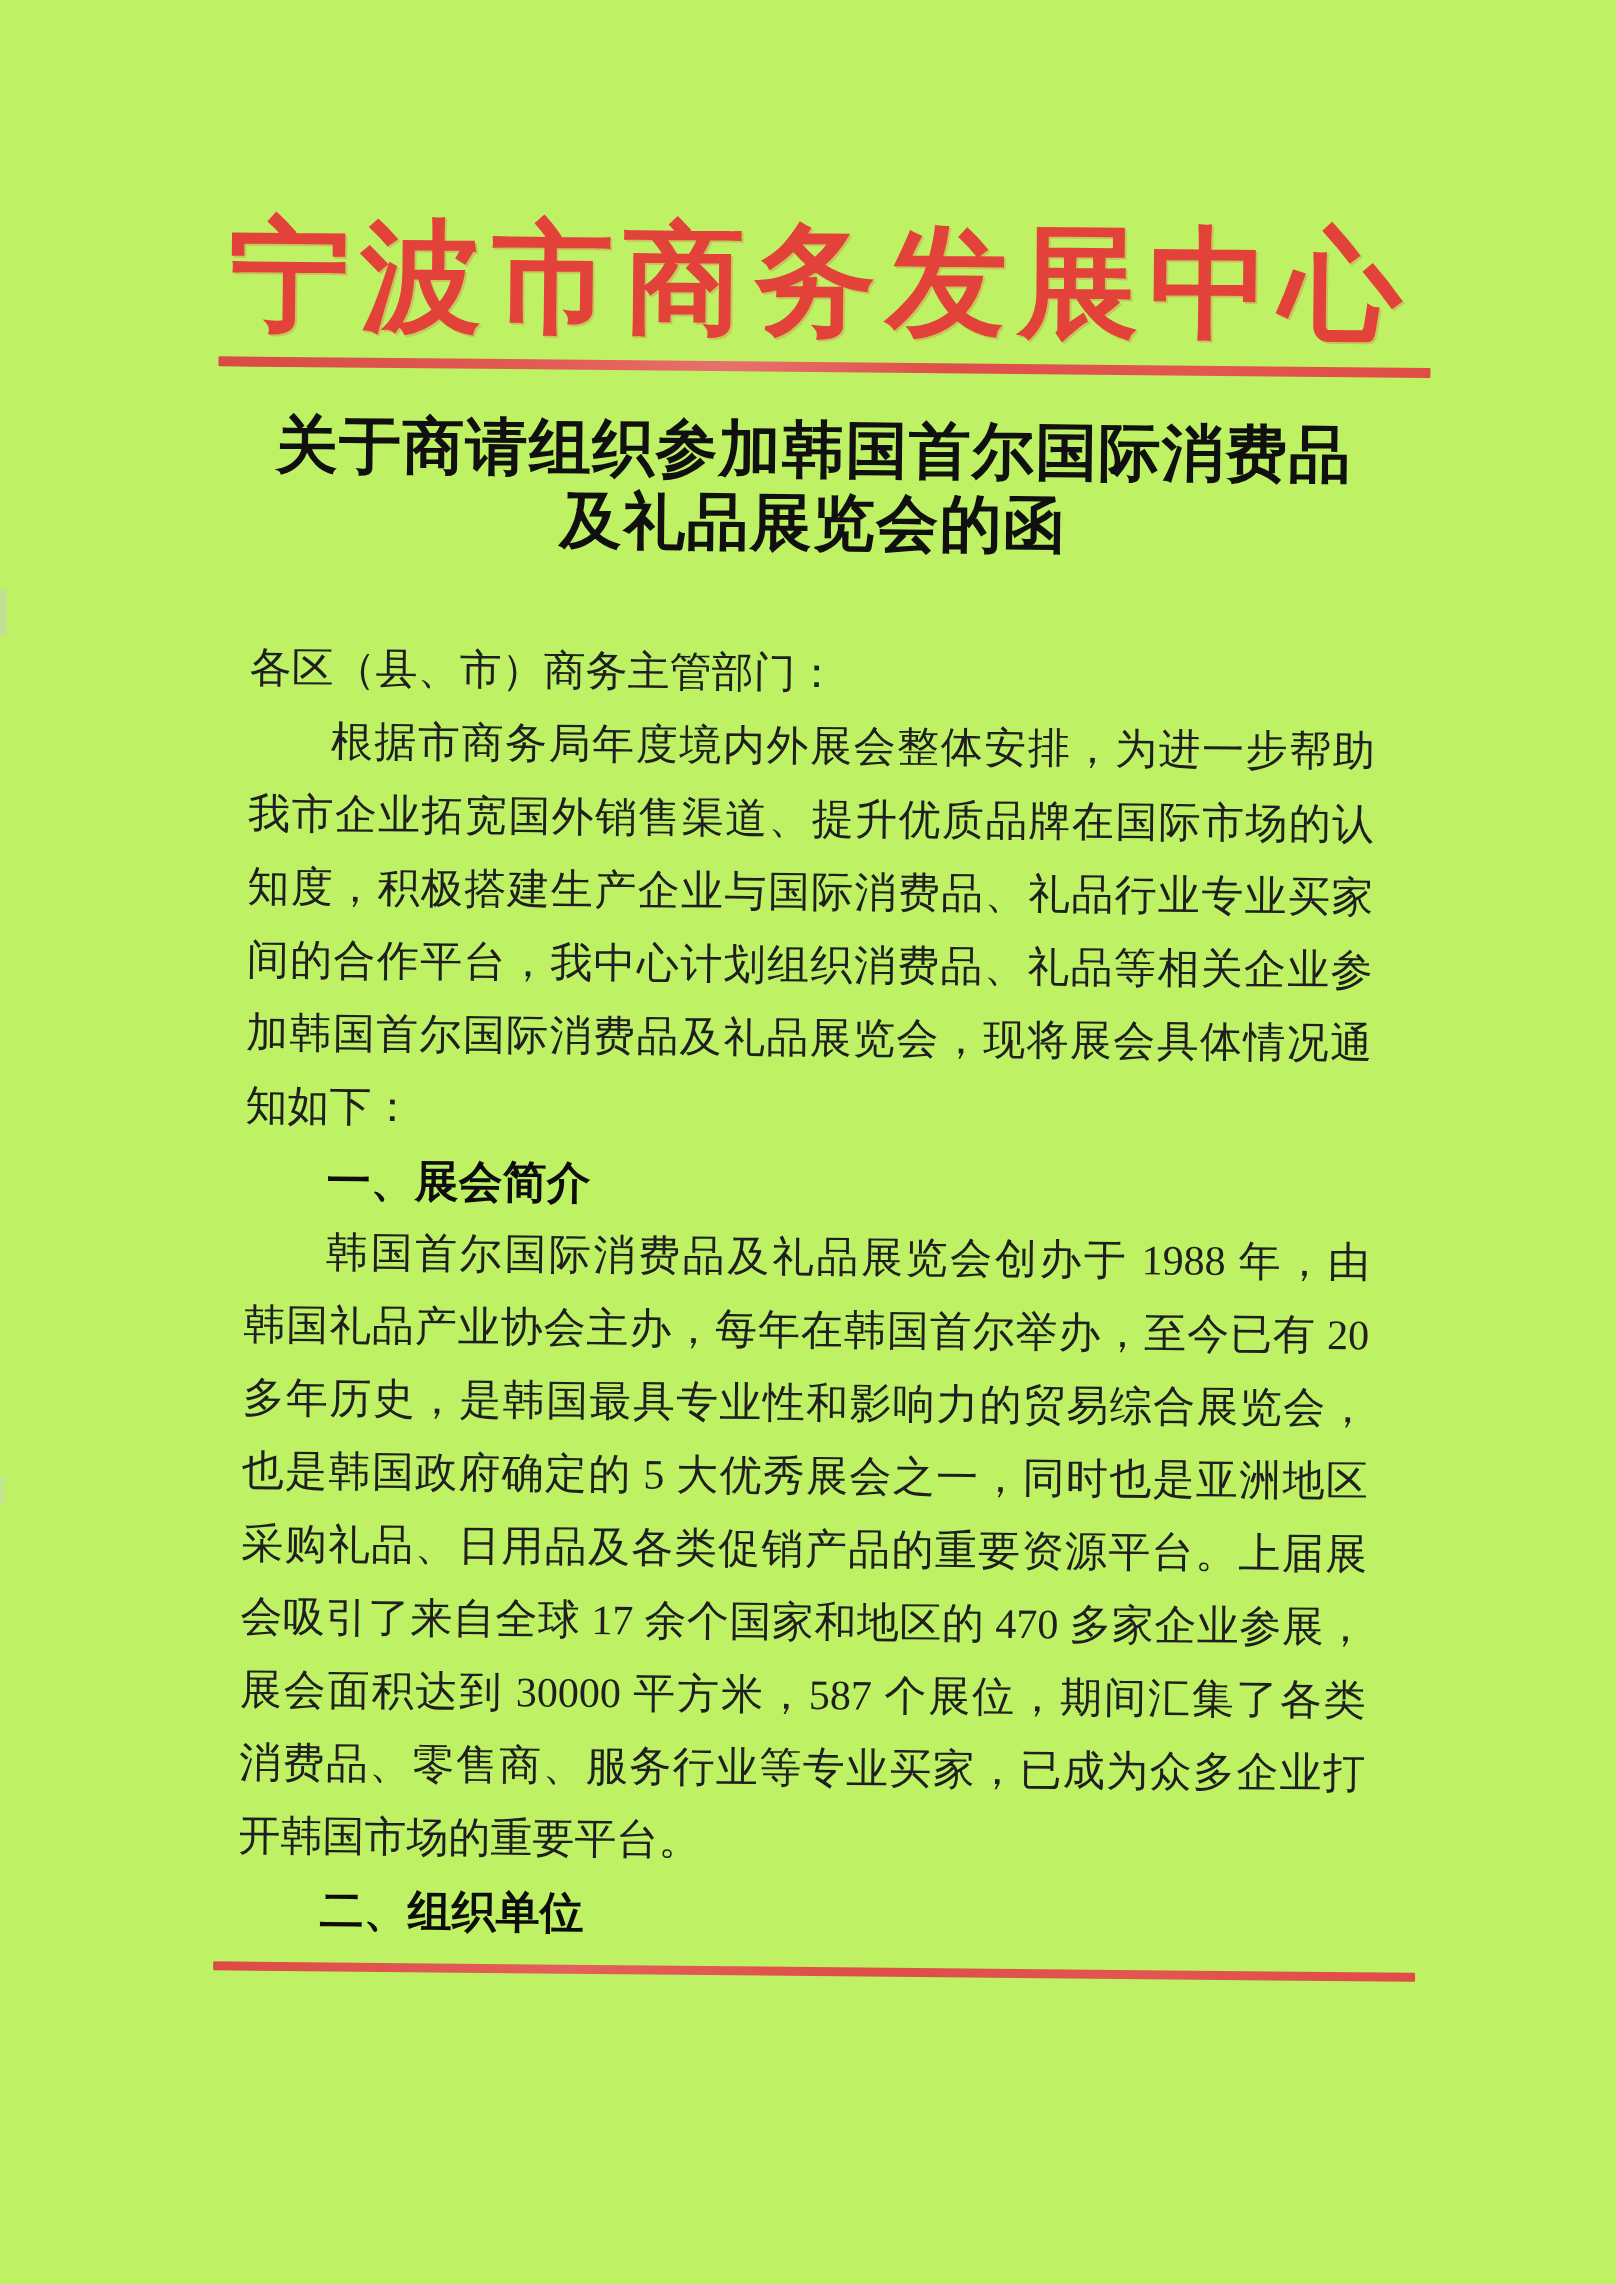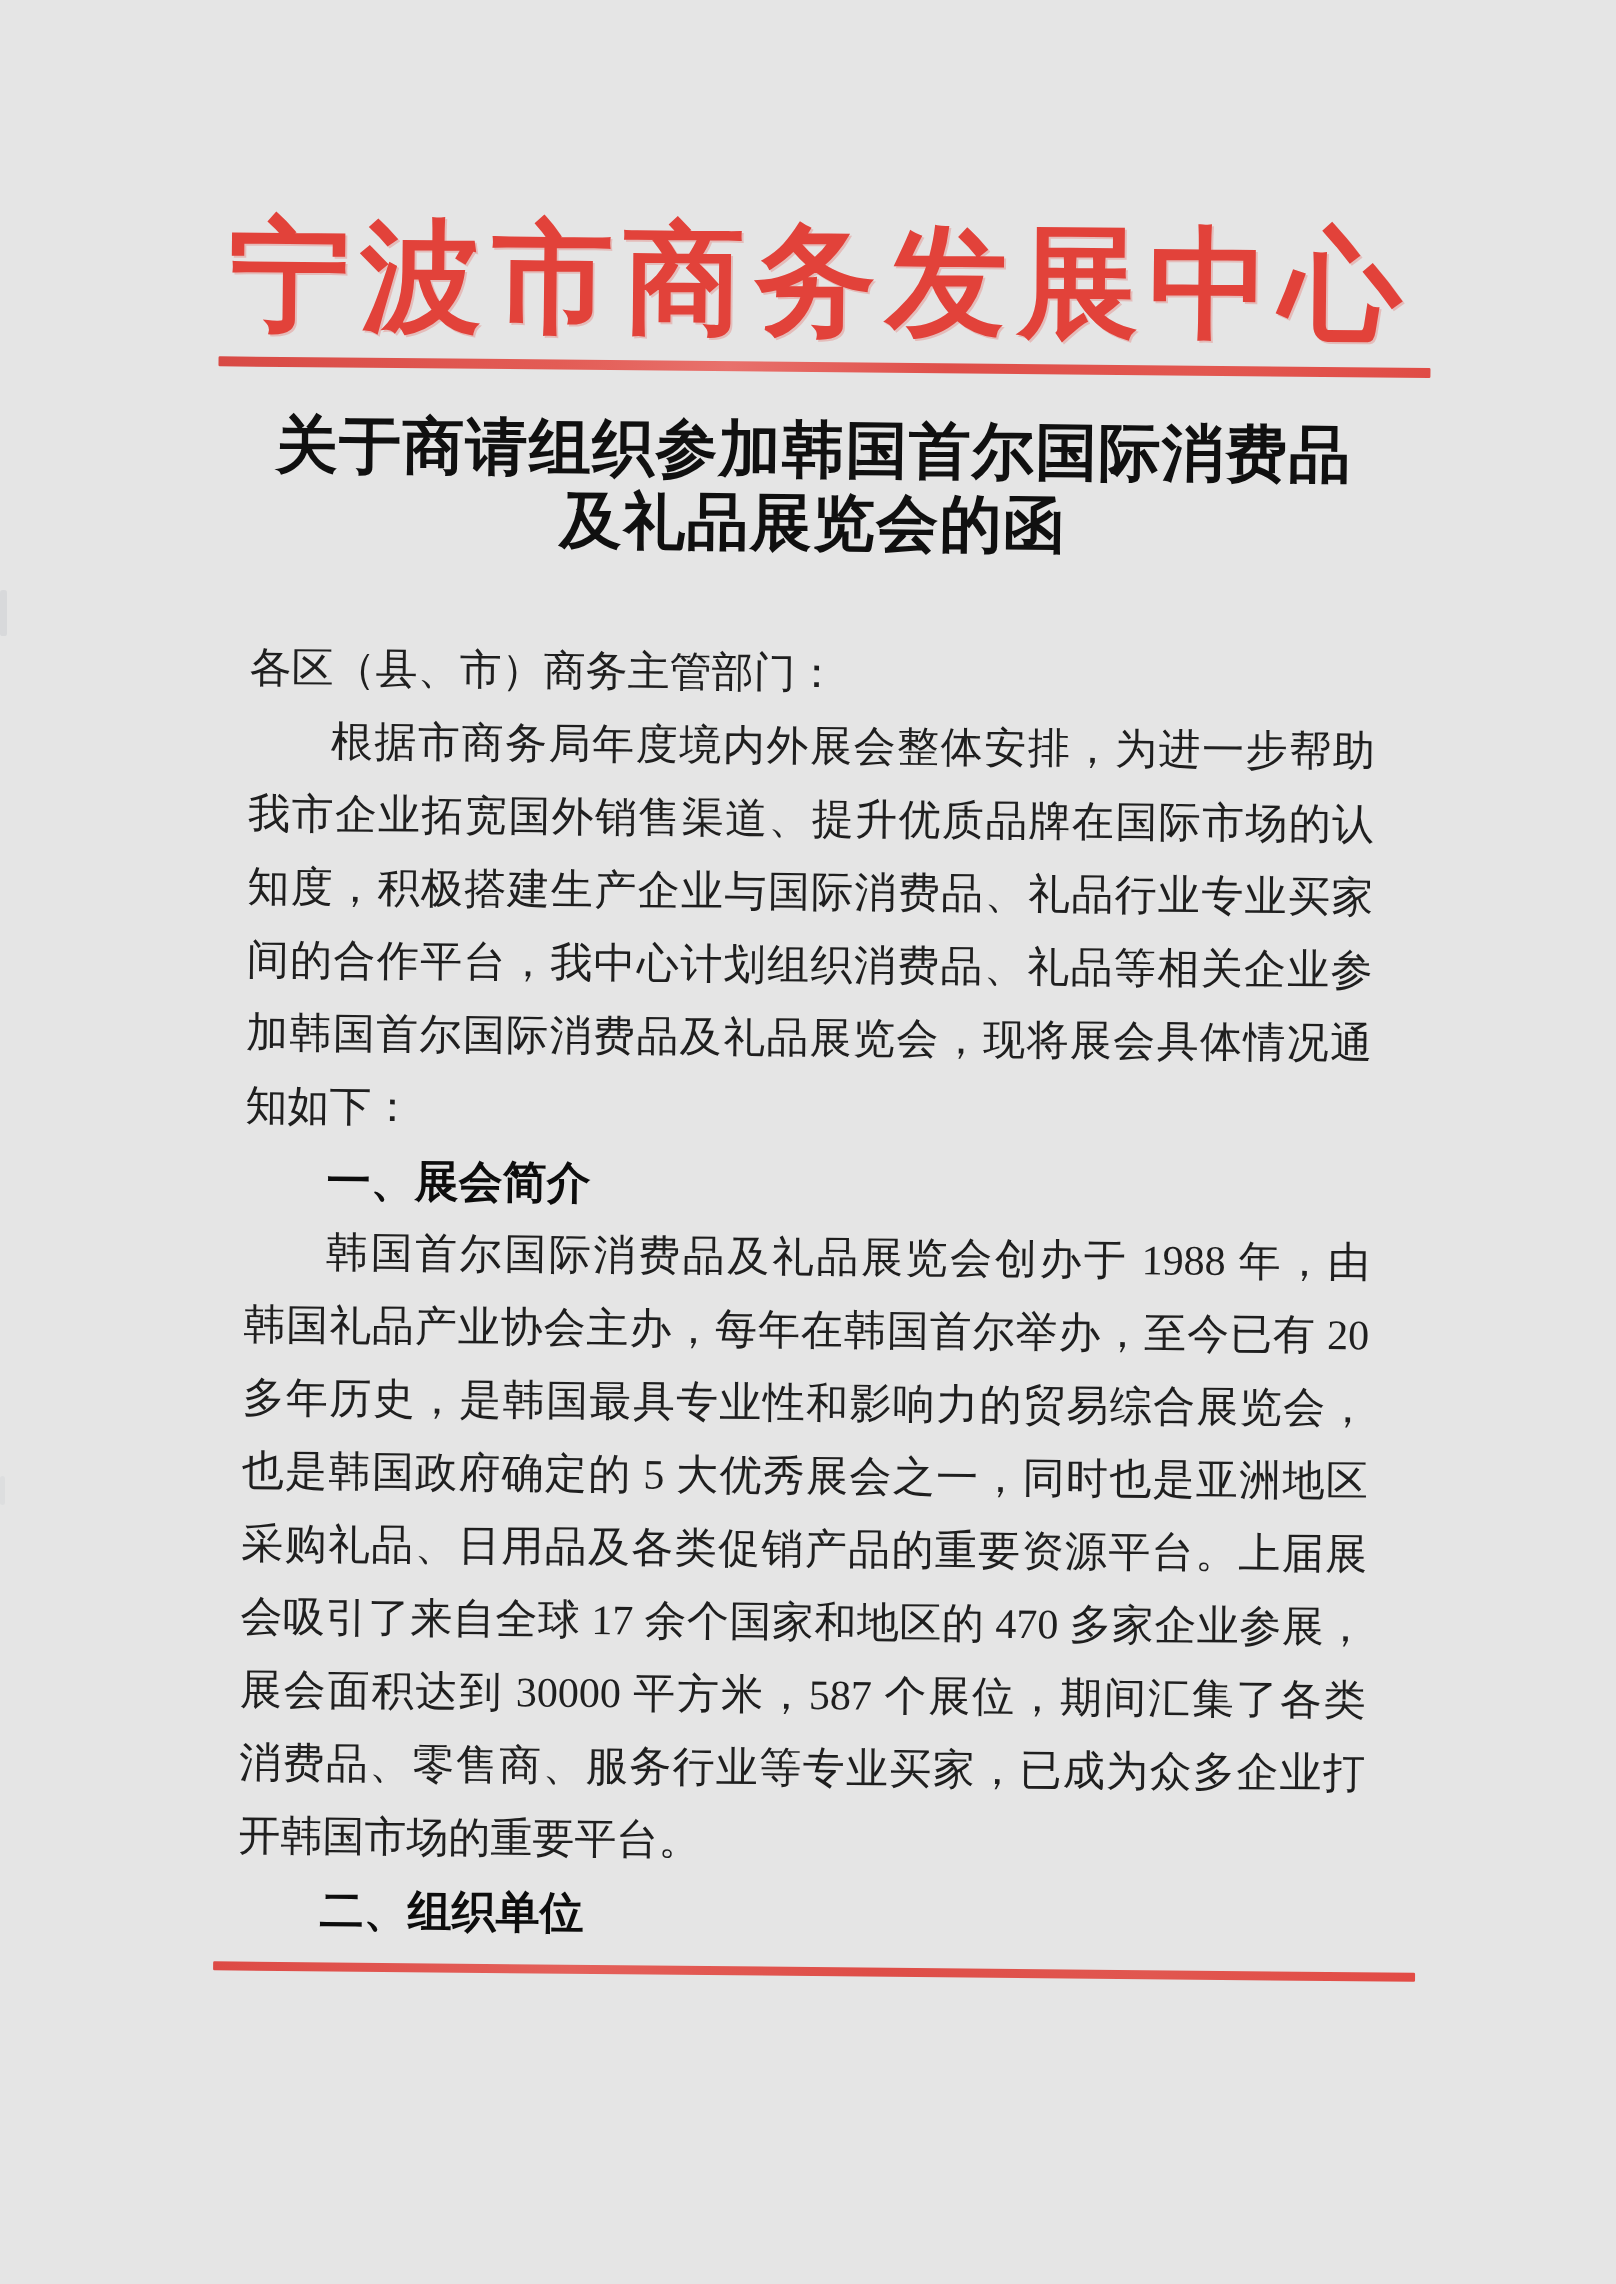--- a/index.html
+++ b/index.html
@@ -4,21 +4,21 @@
 <style>
   html, body {
     margin: 0;
     padding: 0;
     background: #ffffff;
   }
   .page {
     position: relative;
     width: 1616px;
     height: 2284px;
-    background: #e5e5e5;
+    background: #bef264;
     overflow: hidden;
     font-family: "Liberation Serif", "DejaVu Serif", serif;
   }
   
   .tilt {
     position: absolute;
     inset: 0;
     transform: rotate(0.55deg);
     transform-origin: 808px 1043px;
   }

